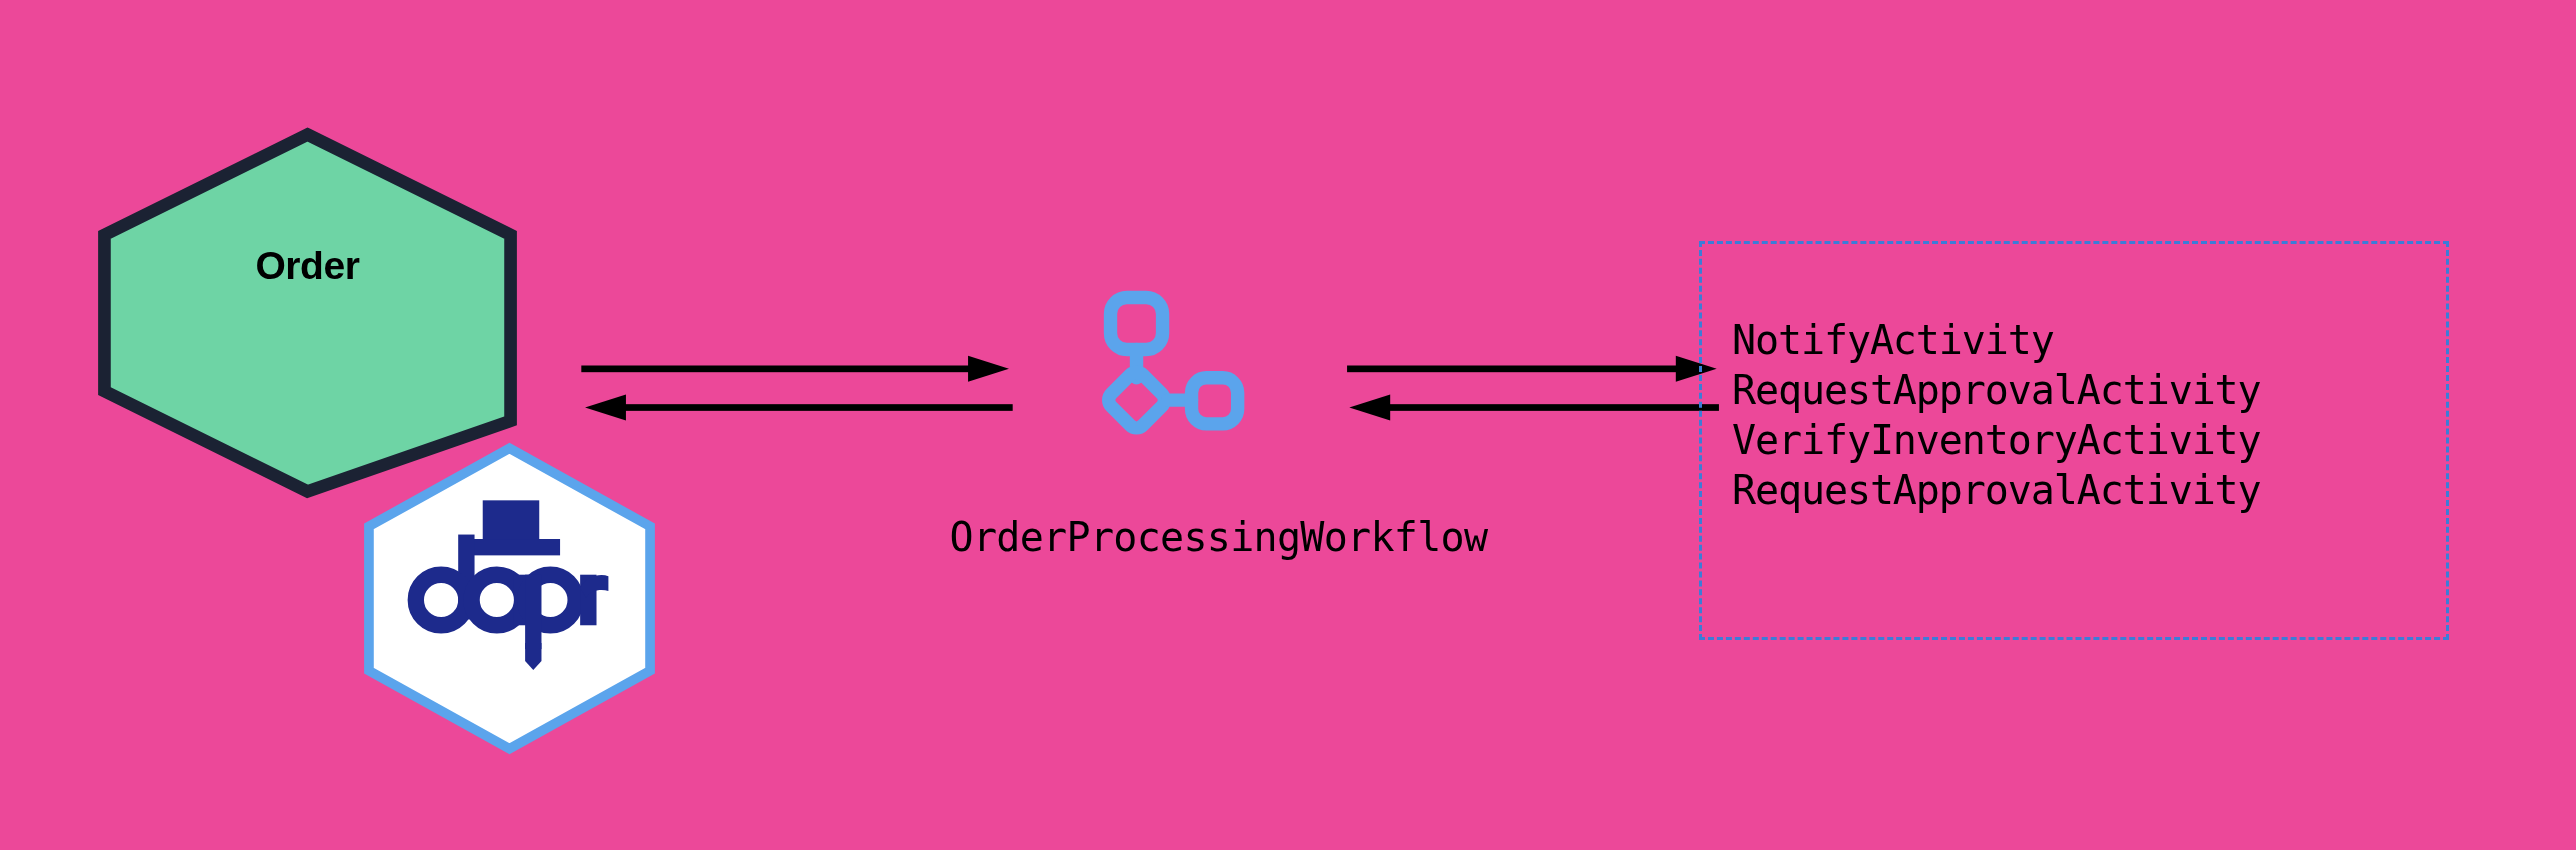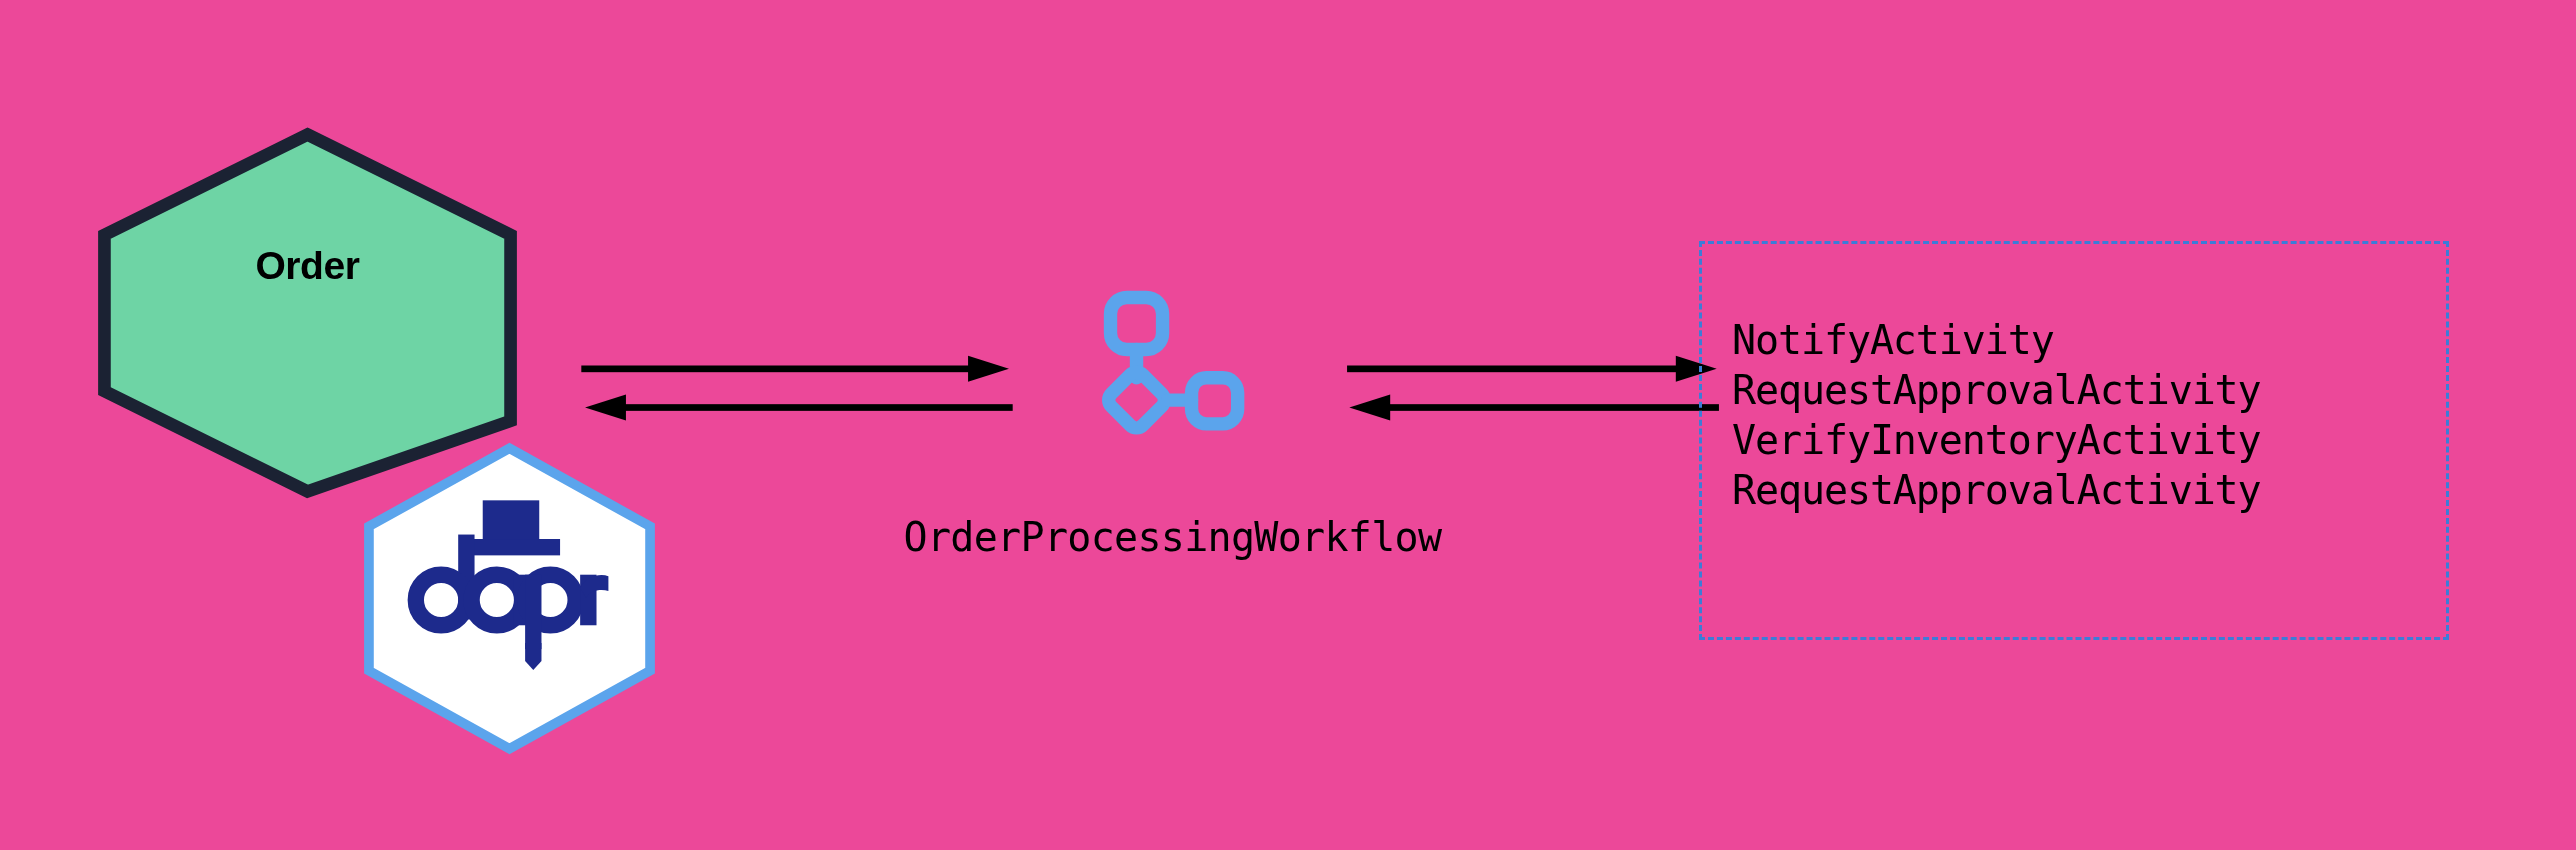--- a/index.html
+++ b/index.html
@@ -62,21 +62,21 @@
   .workflow-icon {
     position: absolute;
     left: 1083px;
     top: 287px;
     width: 171px;
     height: 160px;
   }
   .workflow-icon svg { display: block; }
   .workflow-label {
     position: absolute;
-    left: 789px;
+    left: 835px;
     top: 514px;
     width: 767px;
     text-align: center;
     font-family: "DejaVu Sans Mono", monospace;
     font-size: 40px;
     letter-spacing: -0.7px;
     color: #000000;
     white-space: nowrap;
   }
 

